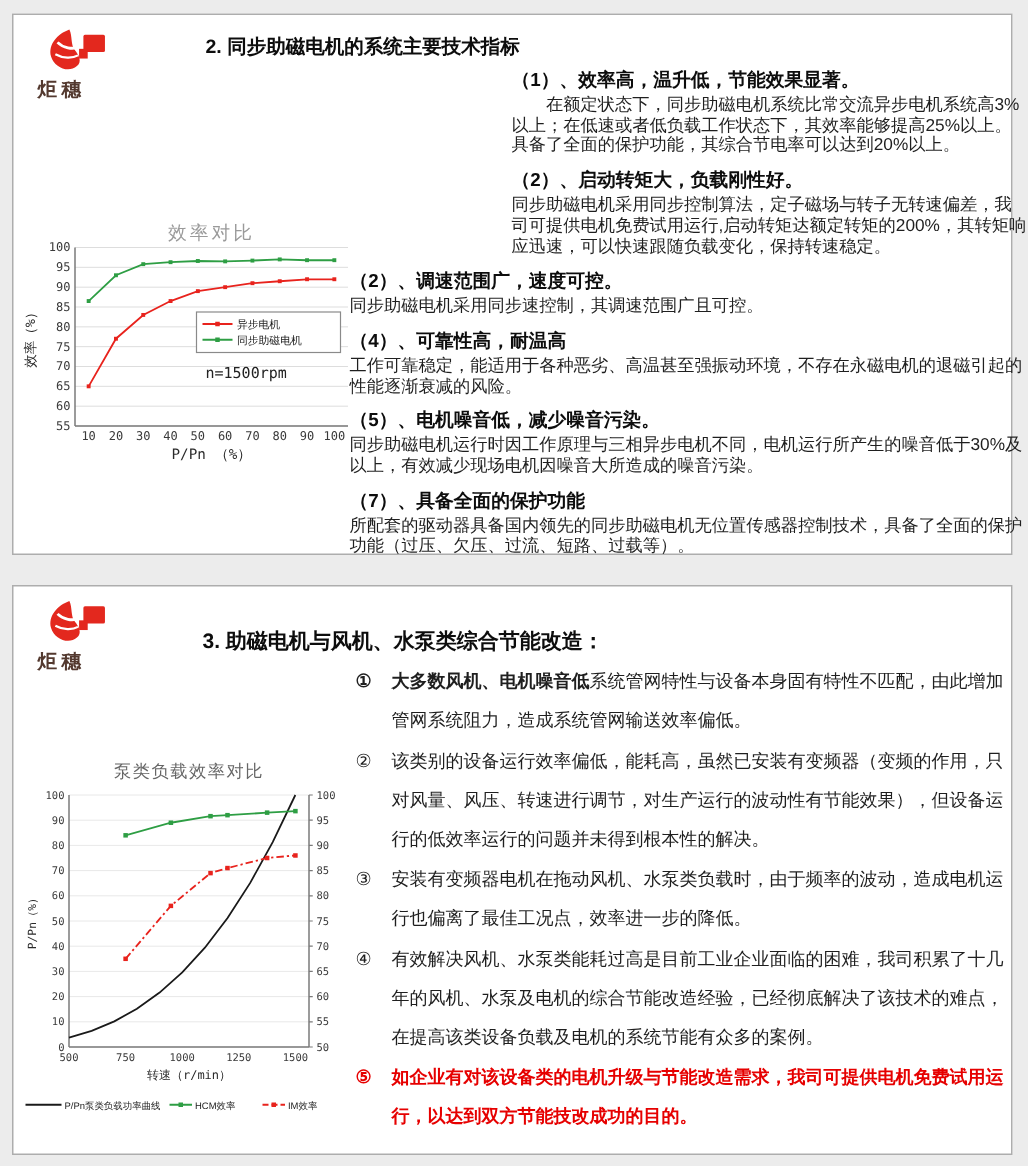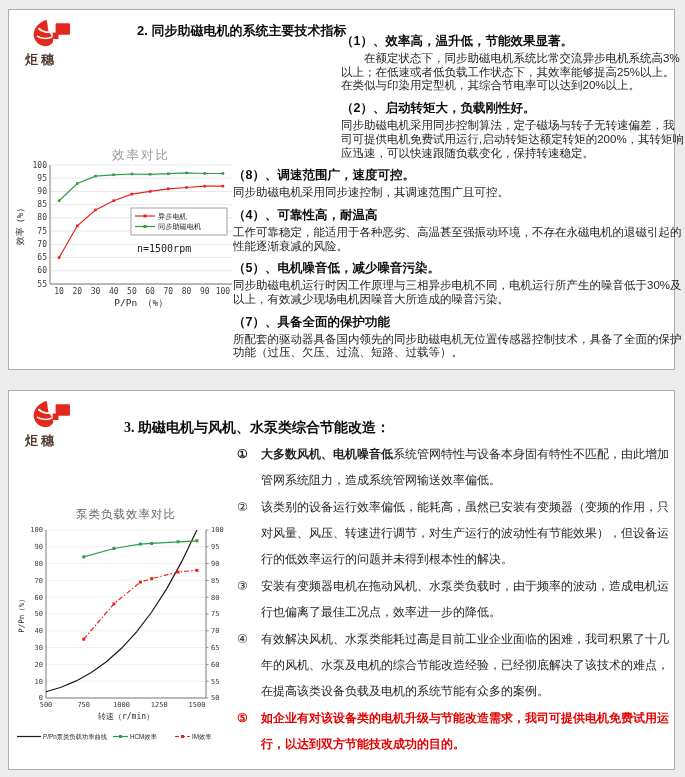--- a/index.html
+++ b/index.html
@@ -15,27 +15,27 @@
   }
   #card1{top:9px;height:361px;}
   #card2{top:390px;height:380px;}
 
   .logo{position:absolute;left:16px;top:7px;width:70px;font-family:Liberation Serif, serif;}
   .logo svg{width:46px;height:34px;display:block;margin-left:4px;}
   .logo-text{font-size:13px;font-weight:bold;color:#53392f;letter-spacing:3px;margin-top:0;}
 
   .sec-title{position:absolute;margin:0;font-weight:bold;color:#0d0d0d;}
   #title1{left:128px;top:12px;font-size:13px;}
-  #title2{left:115px;top:28px;font-size:14px;font-family:Liberation Serif, serif;}
+  #title2{left:126px;top:28px;font-size:14px;}
 
   .chart-box{position:absolute;text-align:right;}
   #chart1-box{left:4px;top:138px;width:230px;height:172px;}
   #chart2-box{left:6px;top:74px;width:216px;height:242px;margin-top:39px;}
 
-  .textcol1{position:absolute;left:224px;top:16px;width:452px;}
+  .textcol1{position:absolute;left:224px;top:28px;width:452px;}
   .sec-h{font-size:12.5px;font-weight:bold;color:#0d0d0d;margin:7px 0 2px;}
   .sec-b{font-size:11.5px;line-height:13.7px;color:#1f1f1f;margin:0;}
   .ind{margin-left:108px;}
   .first-ind{text-indent:2em;}
 
   .textcol2{position:absolute;left:226px;top:50px;width:438px;}
   .item{position:relative;padding-left:26px;font-size:12px;line-height:26px;color:#1f1f1f;margin-bottom:1px;}
   .item .marker{position:absolute;left:2px;top:0;}
   .item .lead{font-weight:bold;}
   .item.b1 .marker{font-weight:bold;}
@@ -121,24 +121,24 @@
         <rect x="130.5" y="66.5" width="3" height="3" fill="#e8231d"></rect>
         <text x="145" y="70.6" font-size="7.2" fill="#1a1a1a" text-anchor="start" font-family="&quot;Liberation Sans&quot;,sans-serif">异步电机</text>
         <line x1="122" y1="78.5" x2="142" y2="78.5" stroke="#2e9e44" stroke-width="1.2"></line>
         <rect x="130.5" y="77" width="3" height="3" fill="#2e9e44"></rect>
         <text x="145" y="81.1" font-size="7.2" fill="#1a1a1a" text-anchor="start" font-family="&quot;Liberation Sans&quot;,sans-serif">同步助磁电机</text>
         <text x="124" y="104" font-size="10" fill="#222" text-anchor="start" font-family="&quot;DejaVu Sans Mono&quot;,&quot;Liberation Sans&quot;,monospace">n=1500rpm</text>
       </svg></div>
 
   <div class="textcol1">
     <p class="sec-h ind">（1）、效率高，温升低，节能效果显著。</p>
-    <p class="sec-b ind first-ind">在额定状态下，同步助磁电机系统比常交流异步电机系统高3%以上；在低速或者低负载工作状态下，其效率能够提高25%以上。在类似与印染用定型机，其综合节电率可以达到20%以上。</p>
+    <p class="sec-b ind first-ind">在额定状态下，同步助磁电机系统比常交流异步电机系统高3%以上；在低速或者低负载工作状态下，其效率能够提高25%以上。具备了全面的保护功能，其综合节电率可以达到20%以上。</p>
     <p class="sec-h ind">（2）、启动转矩大，负载刚性好。</p>
     <p class="sec-b ind">同步助磁电机采用同步控制算法，定子磁场与转子无转速偏差，我司可提供电机免费试用运行,启动转矩达额定转矩的200%，其转矩响应迅速，可以快速跟随负载变化，保持转速稳定。</p>
-    <p class="sec-h">（8）、调速范围广，速度可控。</p>
+    <p class="sec-h">（2）、调速范围广，速度可控。</p>
     <p class="sec-b">同步助磁电机采用同步速控制，其调速范围广且可控。</p>
     <p class="sec-h">（4）、可靠性高，耐温高</p>
     <p class="sec-b">工作可靠稳定，能适用于各种恶劣、高温甚至强振动环境，不存在永磁电机的退磁引起的性能逐渐衰减的风险。</p>
     <p class="sec-h">（5）、电机噪音低，减少噪音污染。</p>
     <p class="sec-b">同步助磁电机运行时因工作原理与三相异步电机不同，电机运行所产生的噪音低于30%及以上，有效减少现场电机因噪音大所造成的噪音污染。</p>
     <p class="sec-h">（7）、具备全面的保护功能</p>
     <p class="sec-b">所配套的驱动器具备国内领先的同步助磁电机无位置传感器控制技术，具备了全面的保护功能（过压、欠压、过流、短路、过载等）。</p>
   </div>
 </section>
 

